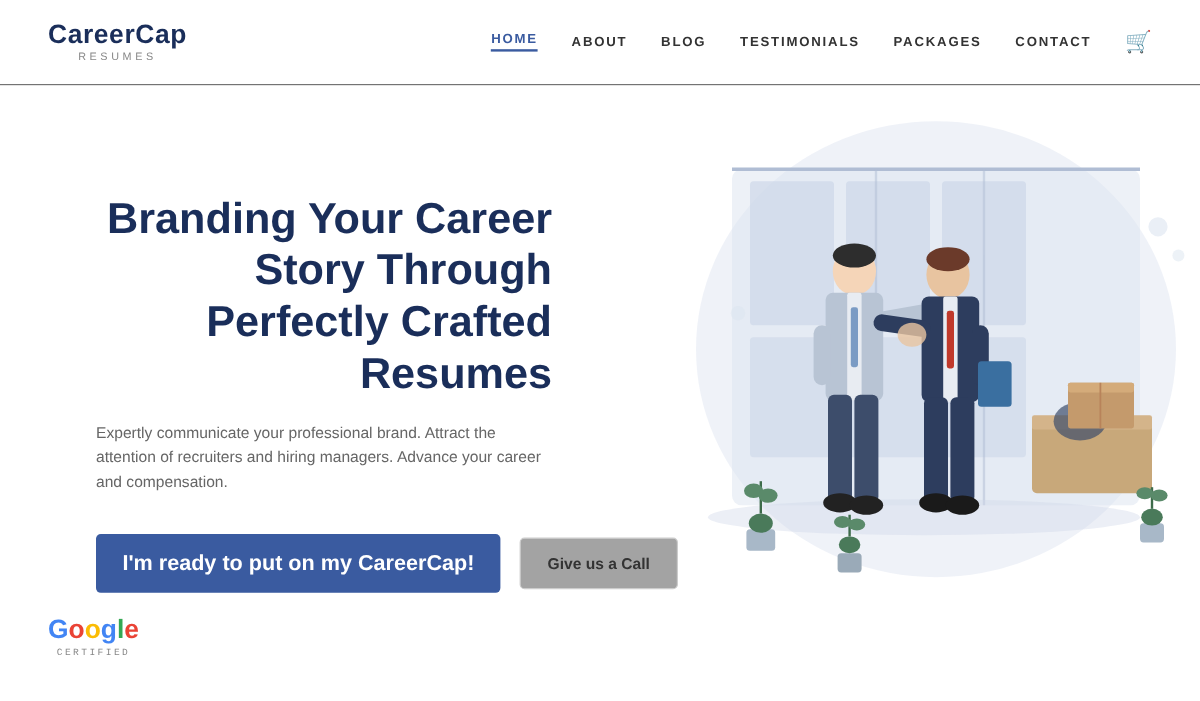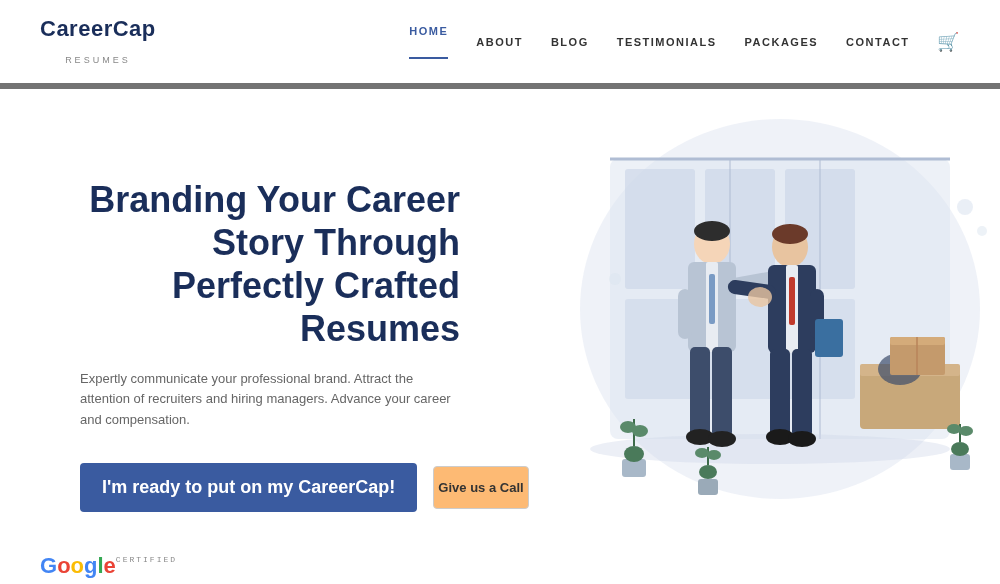--- a/index.html
+++ b/index.html
@@ -4,49 +4,49 @@
   <style>
     * { margin: 0; padding: 0; box-sizing: border-box; }
     body { font-family: 'Arial', sans-serif; background: #fff; width: 1000px; height: 584px; overflow: hidden; }
 
     
     header {
       display: flex;
       align-items: center;
       justify-content: space-between;
       padding: 18px 40px;
-      border-bottom: 6px solid #737373;
+      border-bottom: 1px solid #737373;
       position: relative;
       z-index: 10;
     }
     .logo-area { display: flex; flex-direction: column; }
     .logo-name {
       font-size: 22px;
       font-weight: 800;
       color: #1a2e5a;
       letter-spacing: 0.5px;
       line-height: 1;
     }
     .logo-sub {
       font-size: 9px;
       letter-spacing: 3px;
       color: #888;
       text-align: center;
-      margin-top: 15px;
+      margin-top: 2px;
     }
     nav { display: flex; align-items: center; gap: 28px; }
     nav a {
       font-size: 11px;
       font-weight: 700;
       letter-spacing: 1.5px;
       text-transform: uppercase;
       text-decoration: none;
       color: #333;
     }
-    nav a.active { color: #3a5ba0; border-bottom: 2px solid #3a5ba0; padding-bottom: 20px; }
+    nav a.active { color: #3a5ba0; border-bottom: 2px solid #3a5ba0; padding-bottom: 2px; }
     .cart-icon { font-size: 18px; color: #333; cursor: pointer; }
 
     
     main {
       display: flex;
       align-items: center;
       padding: 0 0 0 80px;
       height: calc(584px - 72px);
       position: relative;
       overflow: hidden;
@@ -73,47 +73,48 @@
       color: #fff;
       border: none;
       padding: 14px 22px;
       border-radius: 4px;
       font-size: 18px;
       font-weight: 600;
       cursor: pointer;
       white-space: nowrap;
     }
     .btn-secondary {
-      background: #fdba74;
+      background: #a3a3a3;
       color: #333;
       border: 1.5px solid #ccc;
-      padding: 13px 4px;
+      padding: 13px 22px;
       border-radius: 4px;
       font-size: 13px;
       font-weight: 600;
       cursor: pointer;
       white-space: nowrap;
     }
 
     
     .illustration {
       position: absolute;
       right: -20px;
       top: -10px;
       width: 560px;
       height: 480px;
     }
 
     
     .google-certified {
       position: absolute;
-      bottom: 22px;
+      bottom: 34px;
       left: 40px;
       display: flex;
-      align-items: flex-start;
+      flex-direction: column;
+      align-items: center;
     }
     .google-logo {
       font-size: 22px;
       font-weight: bold;
     }
     .google-logo .g { color: #4285f4; }
     .google-logo .o1 { color: #ea4335; }
     .google-logo .o2 { color: #fbbc04; }
     .google-logo .g2 { color: #4285f4; }
     .google-logo .l { color: #34a853; }

